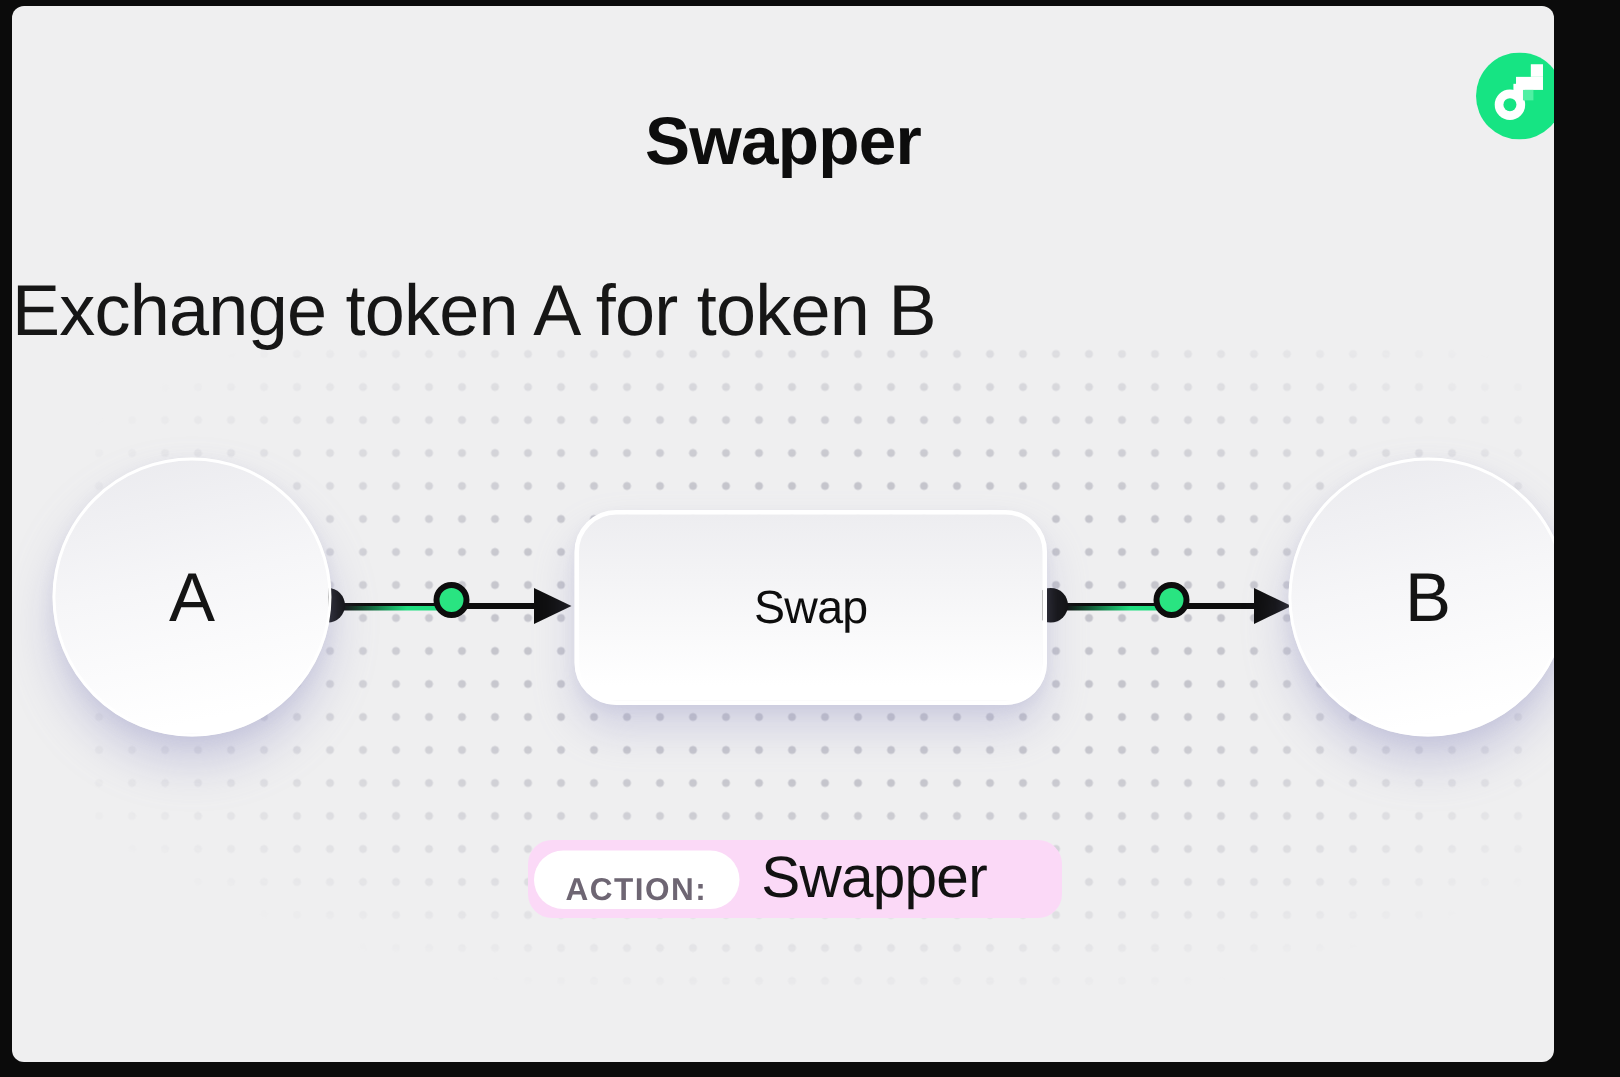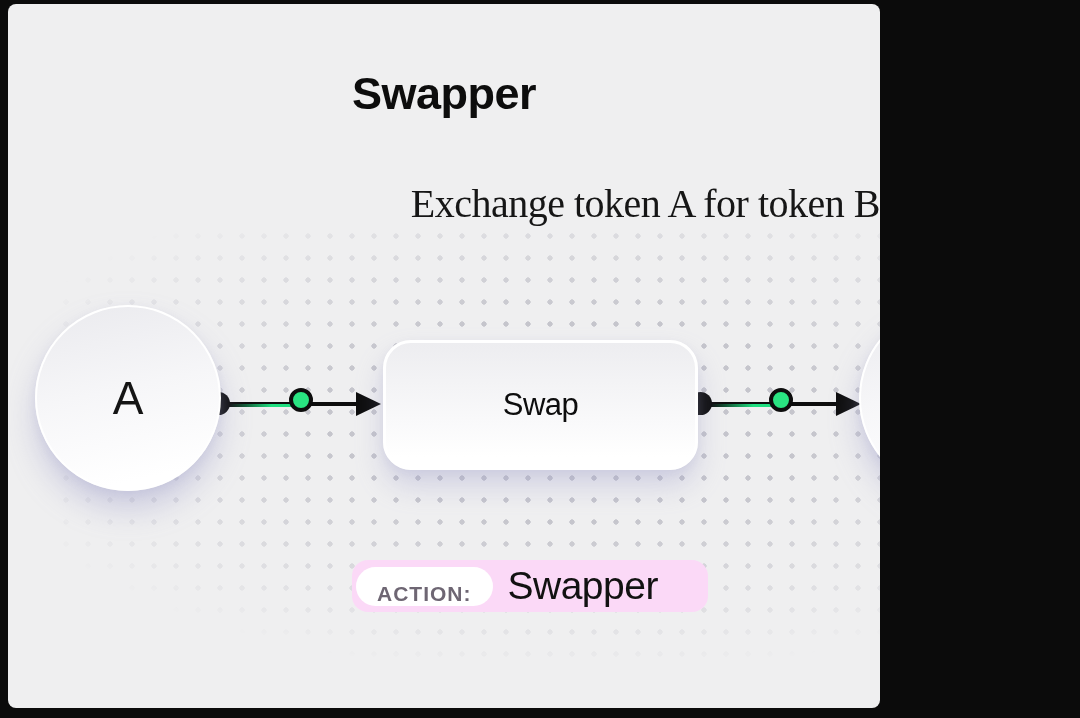--- a/index.html
+++ b/index.html
@@ -1,37 +1,37 @@
 <!DOCTYPE html>
 <html><head>
 <meta charset="utf-8">
 <style>
   html,body{margin:0;padding:0;background:#2a2a2a;}
   *{box-sizing:border-box;font-family:"Liberation Sans",sans-serif;}
 
   .canvas{position:relative;width:1080px;height:718px;background:#0b0b0b;overflow:hidden;}
-  .page{position:absolute;left:8px;top:4px;width:872px;height:704px;background:#efeff0;border-radius:8px;overflow:hidden;}
+  .page{position:absolute;left:8px;top:4px;width:1028px;height:704px;background:#efeff0;border-radius:8px;overflow:hidden;}
 
   
   .dot-grid{
     position:absolute;left:47px;top:221px;width:972px;height:442px;
     background-image:radial-gradient(circle,#c5c5cc 2.4px,rgba(197,197,204,0) 2.9px);
     background-size:22px 22px;
     -webkit-mask-image:radial-gradient(ellipse 62% 58% at 53% 44%,#000 40%,transparent 100%);
     mask-image:radial-gradient(ellipse 62% 58% at 53% 44%,#000 40%,transparent 100%);
   }
 
   
   .title{
     position:absolute;top:64px;left:0;width:100%;text-align:center;
     font-size:45px;font-weight:700;color:#0d0d0d;letter-spacing:-0.5px;
   }
   .subtitle{
-    position:absolute;top:176px;left:0;width:100%;text-align:right;
-    font-size:40px;font-weight:400;color:#161616;letter-spacing:-0.5px;font-family:Liberation Serif, serif;
+    position:absolute;top:176px;left:0;width:100%;text-align:left;
+    font-size:48px;font-weight:400;color:#161616;letter-spacing:-0.5px;
   }
 
   
   .logo{position:absolute;left:976px;top:31px;width:58px;height:58px;}
 
   
   .token-node{
     position:absolute;width:186px;height:186px;border-radius:50%;
     background:linear-gradient(168deg,#eaeaee 0%,#f6f6f8 45%,#ffffff 88%);
     border:2px solid #ffffff;

